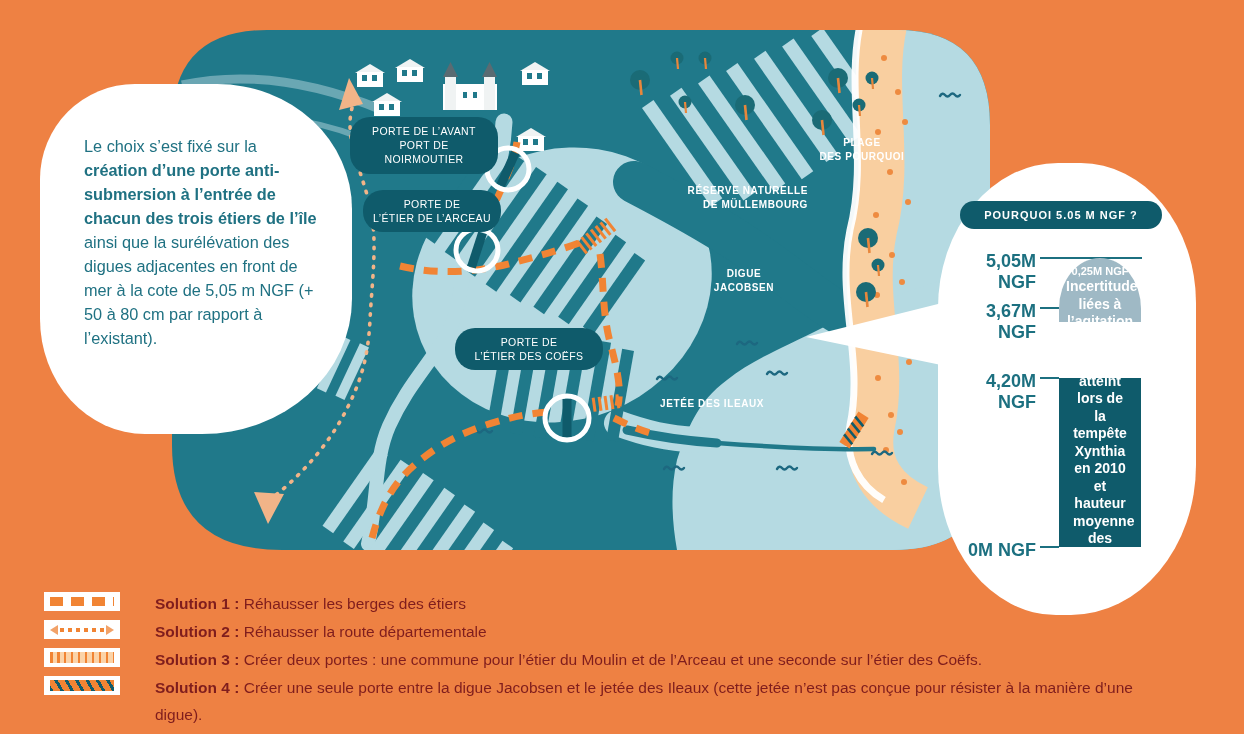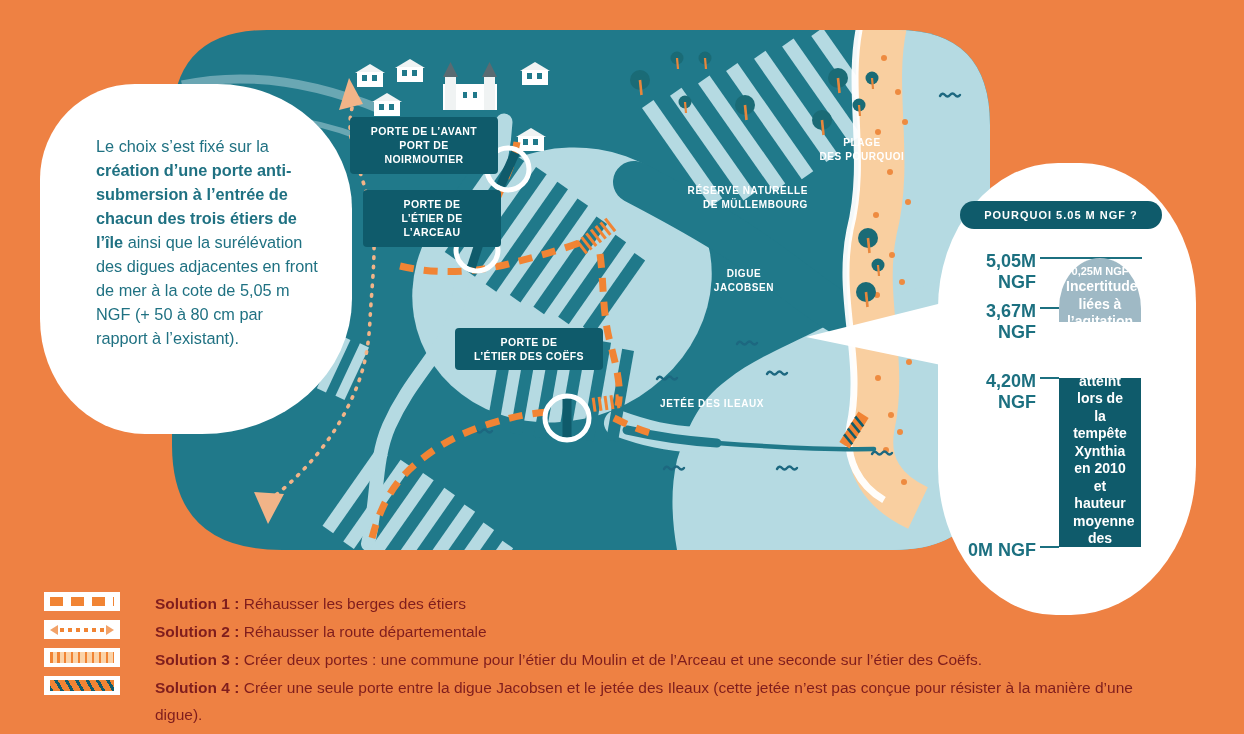--- a/index.html
+++ b/index.html
@@ -2,29 +2,29 @@
 <html><head>
 <meta charset="utf-8">
 <style>
   html,body{margin:0;padding:0;background:#EE8143;}
   *{box-sizing:border-box;}
   .stage{position:relative;width:1244px;height:734px;background:#EE8143;overflow:hidden;
          font-family:"Liberation Sans","DejaVu Sans",sans-serif;}
   
   .map-wrap{position:absolute;left:172px;top:30px;width:818px;height:520px;}
   
-  .pill{position:absolute;background:#0F5B6B;color:#fff;font-weight:700;font-size:10.5px;
-        letter-spacing:.4px;text-align:center;border-radius:4px;padding:7px 10px;
+  .pill{position:absolute;background:#0F5B6B;color:#fff;font-weight:400;font-size:10.5px;
+        letter-spacing:.4px;text-align:center;border-radius:20px;padding:7px 10px;
         white-space:pre-line;line-height:1.35;z-index:6;}
   .map-label{position:absolute;color:#fff;font-weight:700;font-size:10px;letter-spacing:.6px;
         white-space:pre-line;line-height:1.4;z-index:5;}
   
   .bubble-left{position:absolute;left:40px;top:84px;width:312px;height:350px;background:#fff;
         border-radius:95px 135px 150px 105px / 95px 125px 135px 115px;z-index:8;
-        padding:50px 34px 0 56px;}
+        padding:50px 34px 0 44px;}
   .bubble-left p{margin:0;color:#1F7182;font-size:16.3px;line-height:24px;}
   .bubble-left b{font-weight:700;}
   
   .bubble-right{position:absolute;left:938px;top:163px;width:258px;height:452px;background:#fff;
         border-radius:120px 115px 125px 118px / 145px 140px 150px 148px;z-index:8;}
   .bubble-tail{position:absolute;left:806px;top:296px;width:140px;height:76px;background:#fff;
         clip-path:polygon(100% 8%,0 54%,100% 92%);z-index:7;}
   .panel-title{position:absolute;left:22px;top:38px;width:202px;height:28px;background:#0F5B6B;
         color:#fff;border-radius:15px;display:flex;align-items:center;justify-content:center;
         font-weight:700;font-size:11px;letter-spacing:1px;}

